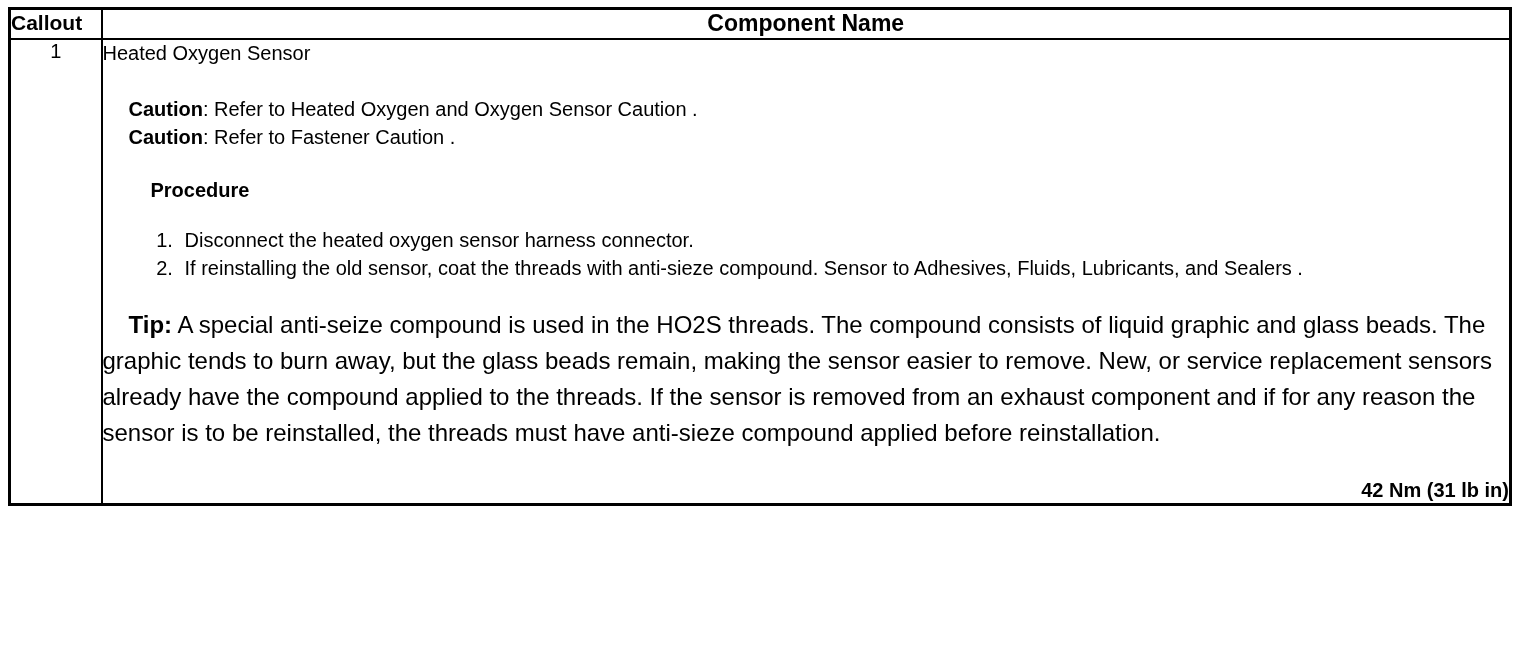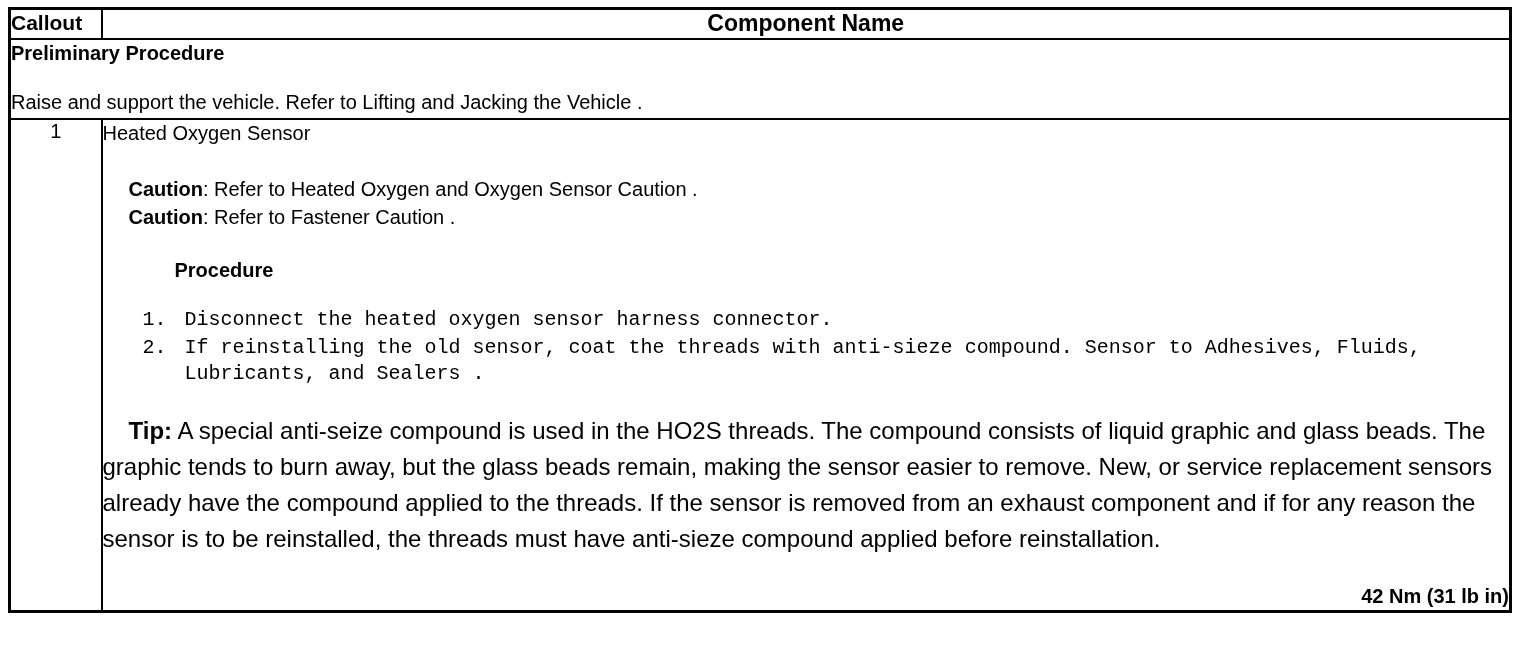--- a/index.html
+++ b/index.html
@@ -74,28 +74,27 @@
   }
   .body-cell p { margin: 0; }
   .line-title { margin-bottom: 30px !important; }
   .caution-line { margin-bottom: 2px !important; }
   .caution-line.second { margin-bottom: 26px !important; }
   b, .bold { font-weight: bold; padding-left: 26px; }
   .procedure-head {
     font-weight: bold;
     font-size: 20px;
     margin: 0 0 24px 0 !important;
-    padding-left: 72px;
+    padding-left: 48px;
   }
   ol.steps {
     margin: 0 0 26px 0;
     padding-left: 76px;
     font-size: 20px;
     line-height: 1.32;
-    font-family: Liberation Mono, monospace;
   }
   ol.steps li {
     margin-bottom: 1px;
     padding-left: 6px;
   }
   .tip-block {
     margin: 0 0 26px 0 !important;
     font-size: 24px;
     line-height: 1.5;
   }
@@ -114,26 +113,20 @@
     <colgroup>
       <col class="col-callout">
       <col>
     </colgroup>
     <tbody>
       <tr>
         <th class="hdr-callout">Callout</th>
         <th class="hdr-cell">Component Name</th>
       </tr>
       <tr>
-        <td class="prelim-cell" colspan="2">
-          <p class="prelim-title">Preliminary Procedure</p>
-          <p class="prelim-text">Raise and support the vehicle. Refer to Lifting and Jacking the Vehicle .</p>
-        </td>
-      </tr>
-      <tr>
         <td class="callout-num">1</td>
         <td class="body-cell">
           <p class="line-title">Heated Oxygen Sensor</p>
 
           <p class="caution-line"><b>Caution</b><span>: Refer to Heated Oxygen and Oxygen Sensor Caution .</span></p>
 
           <p class="caution-line second"><b>Caution</b><span>: Refer to Fastener Caution .</span></p>
 
           <p class="procedure-head">Procedure</p>
 

